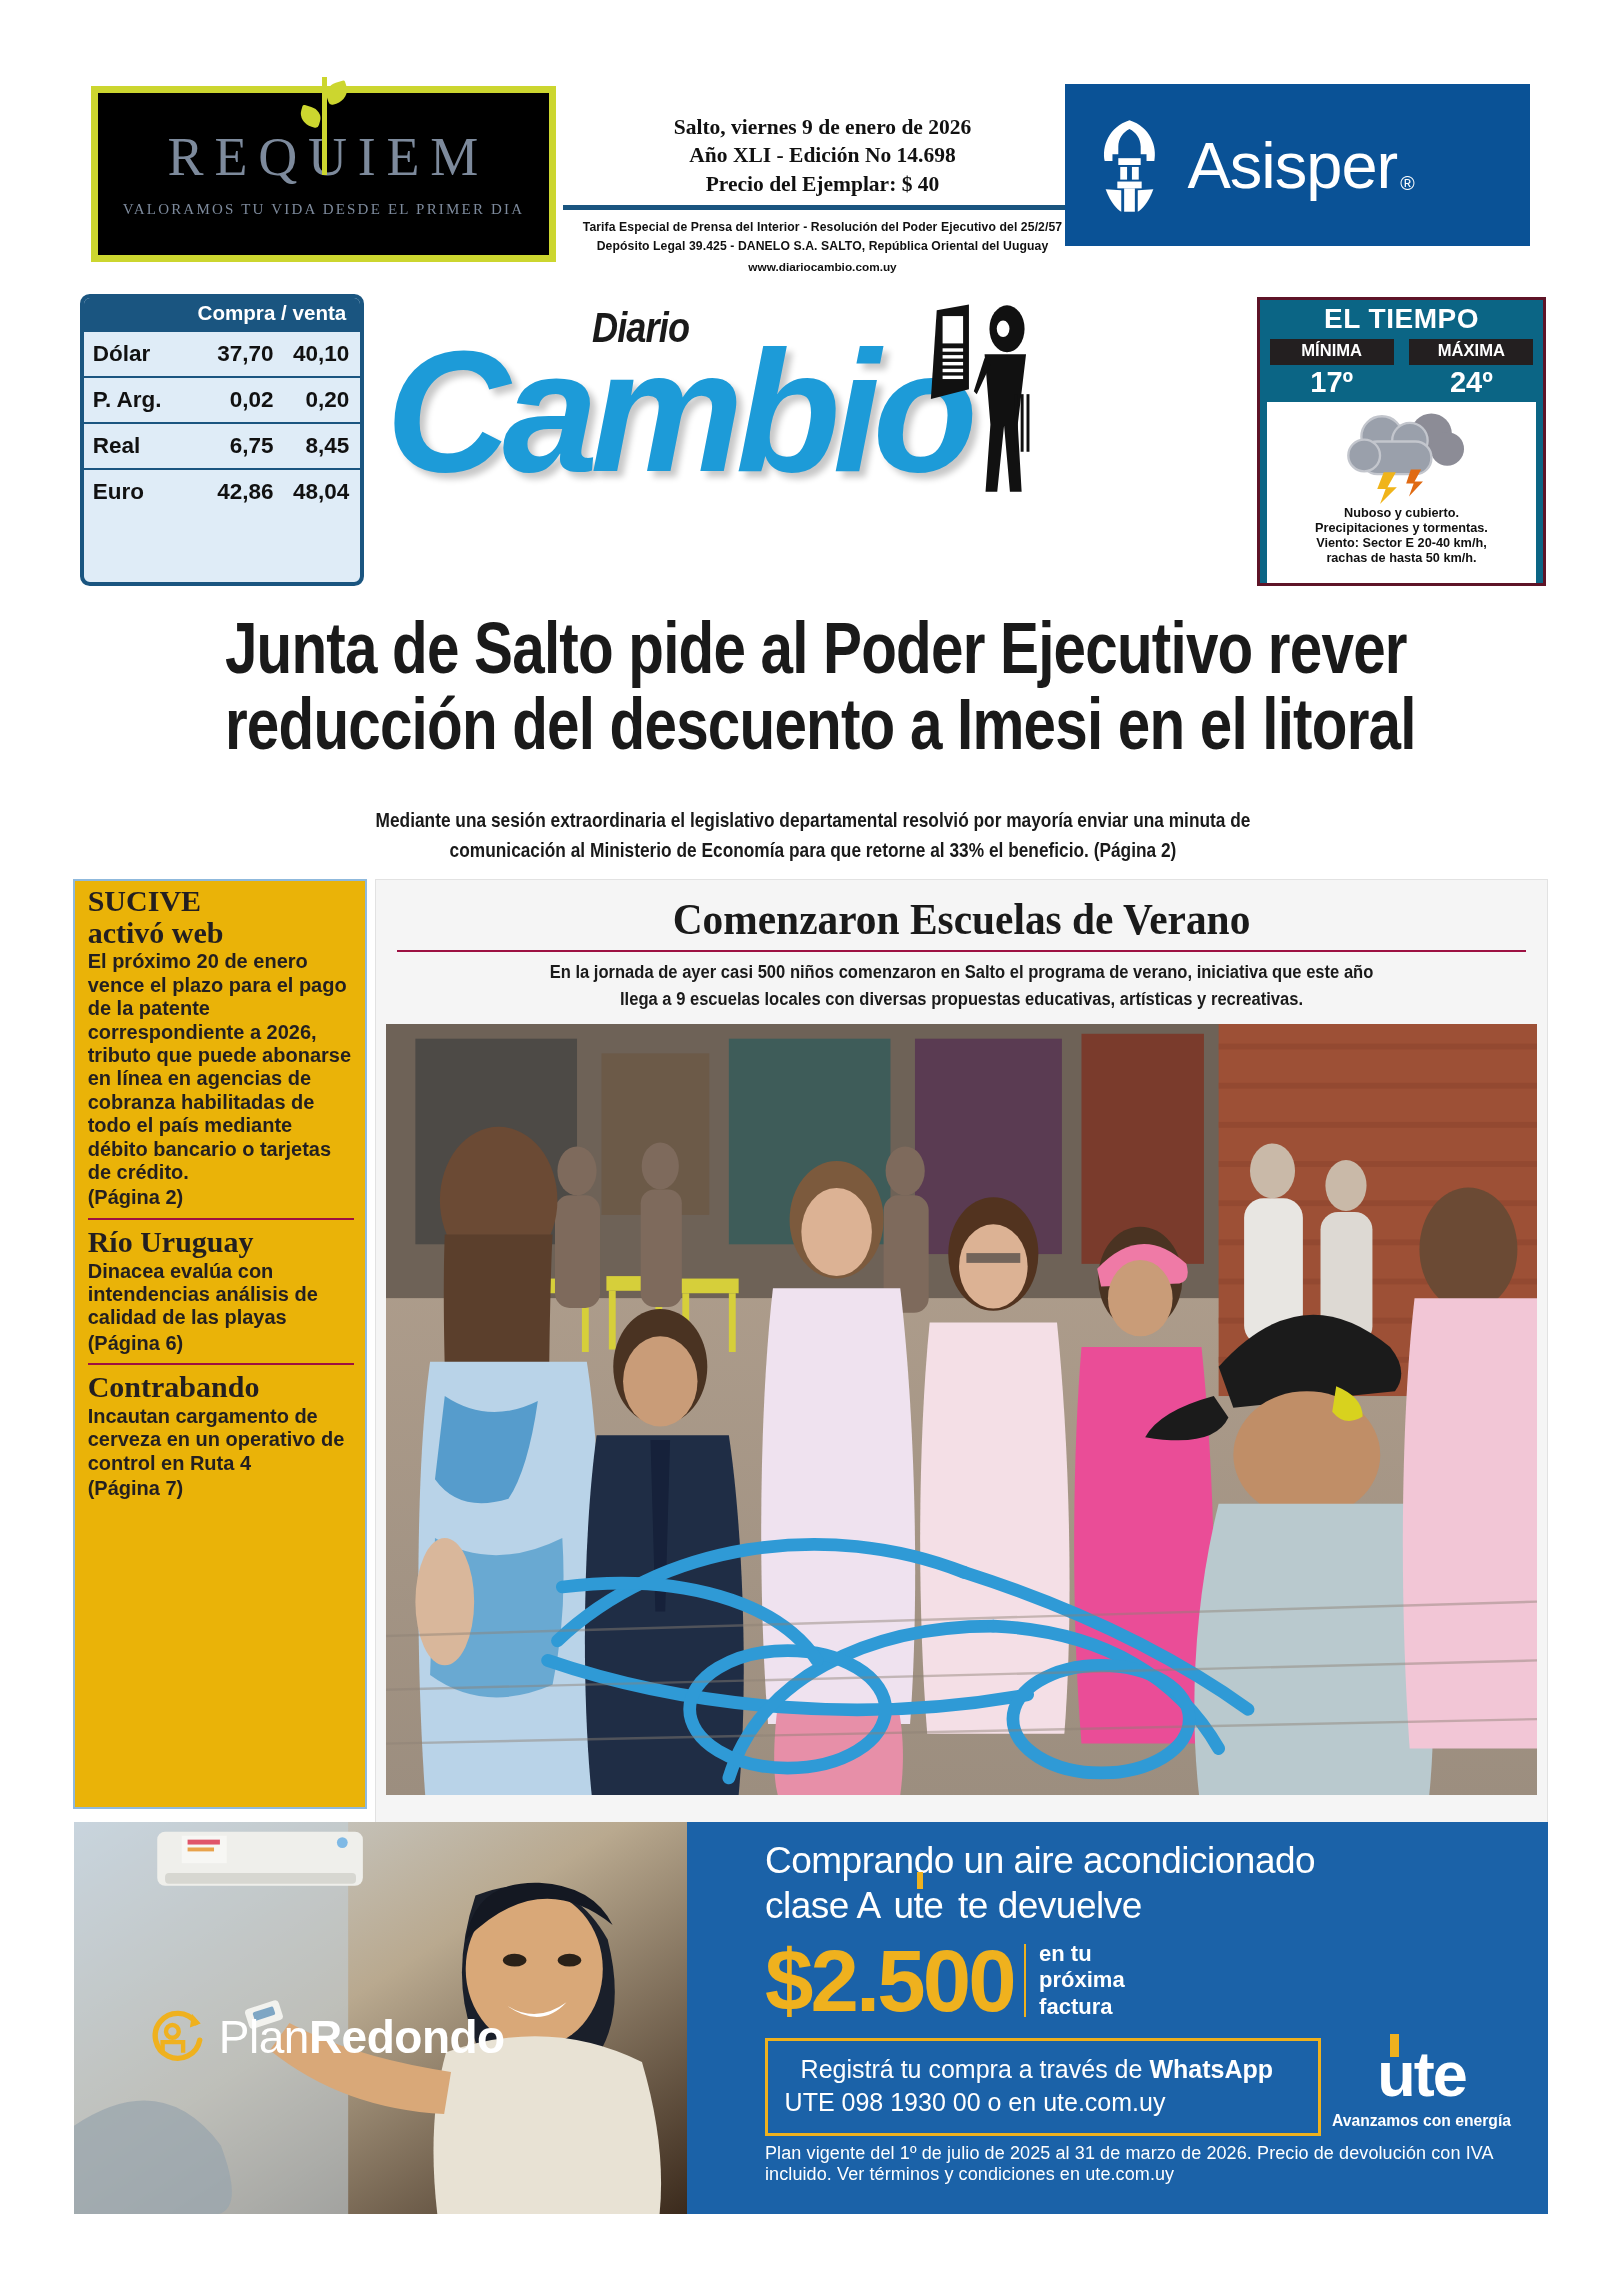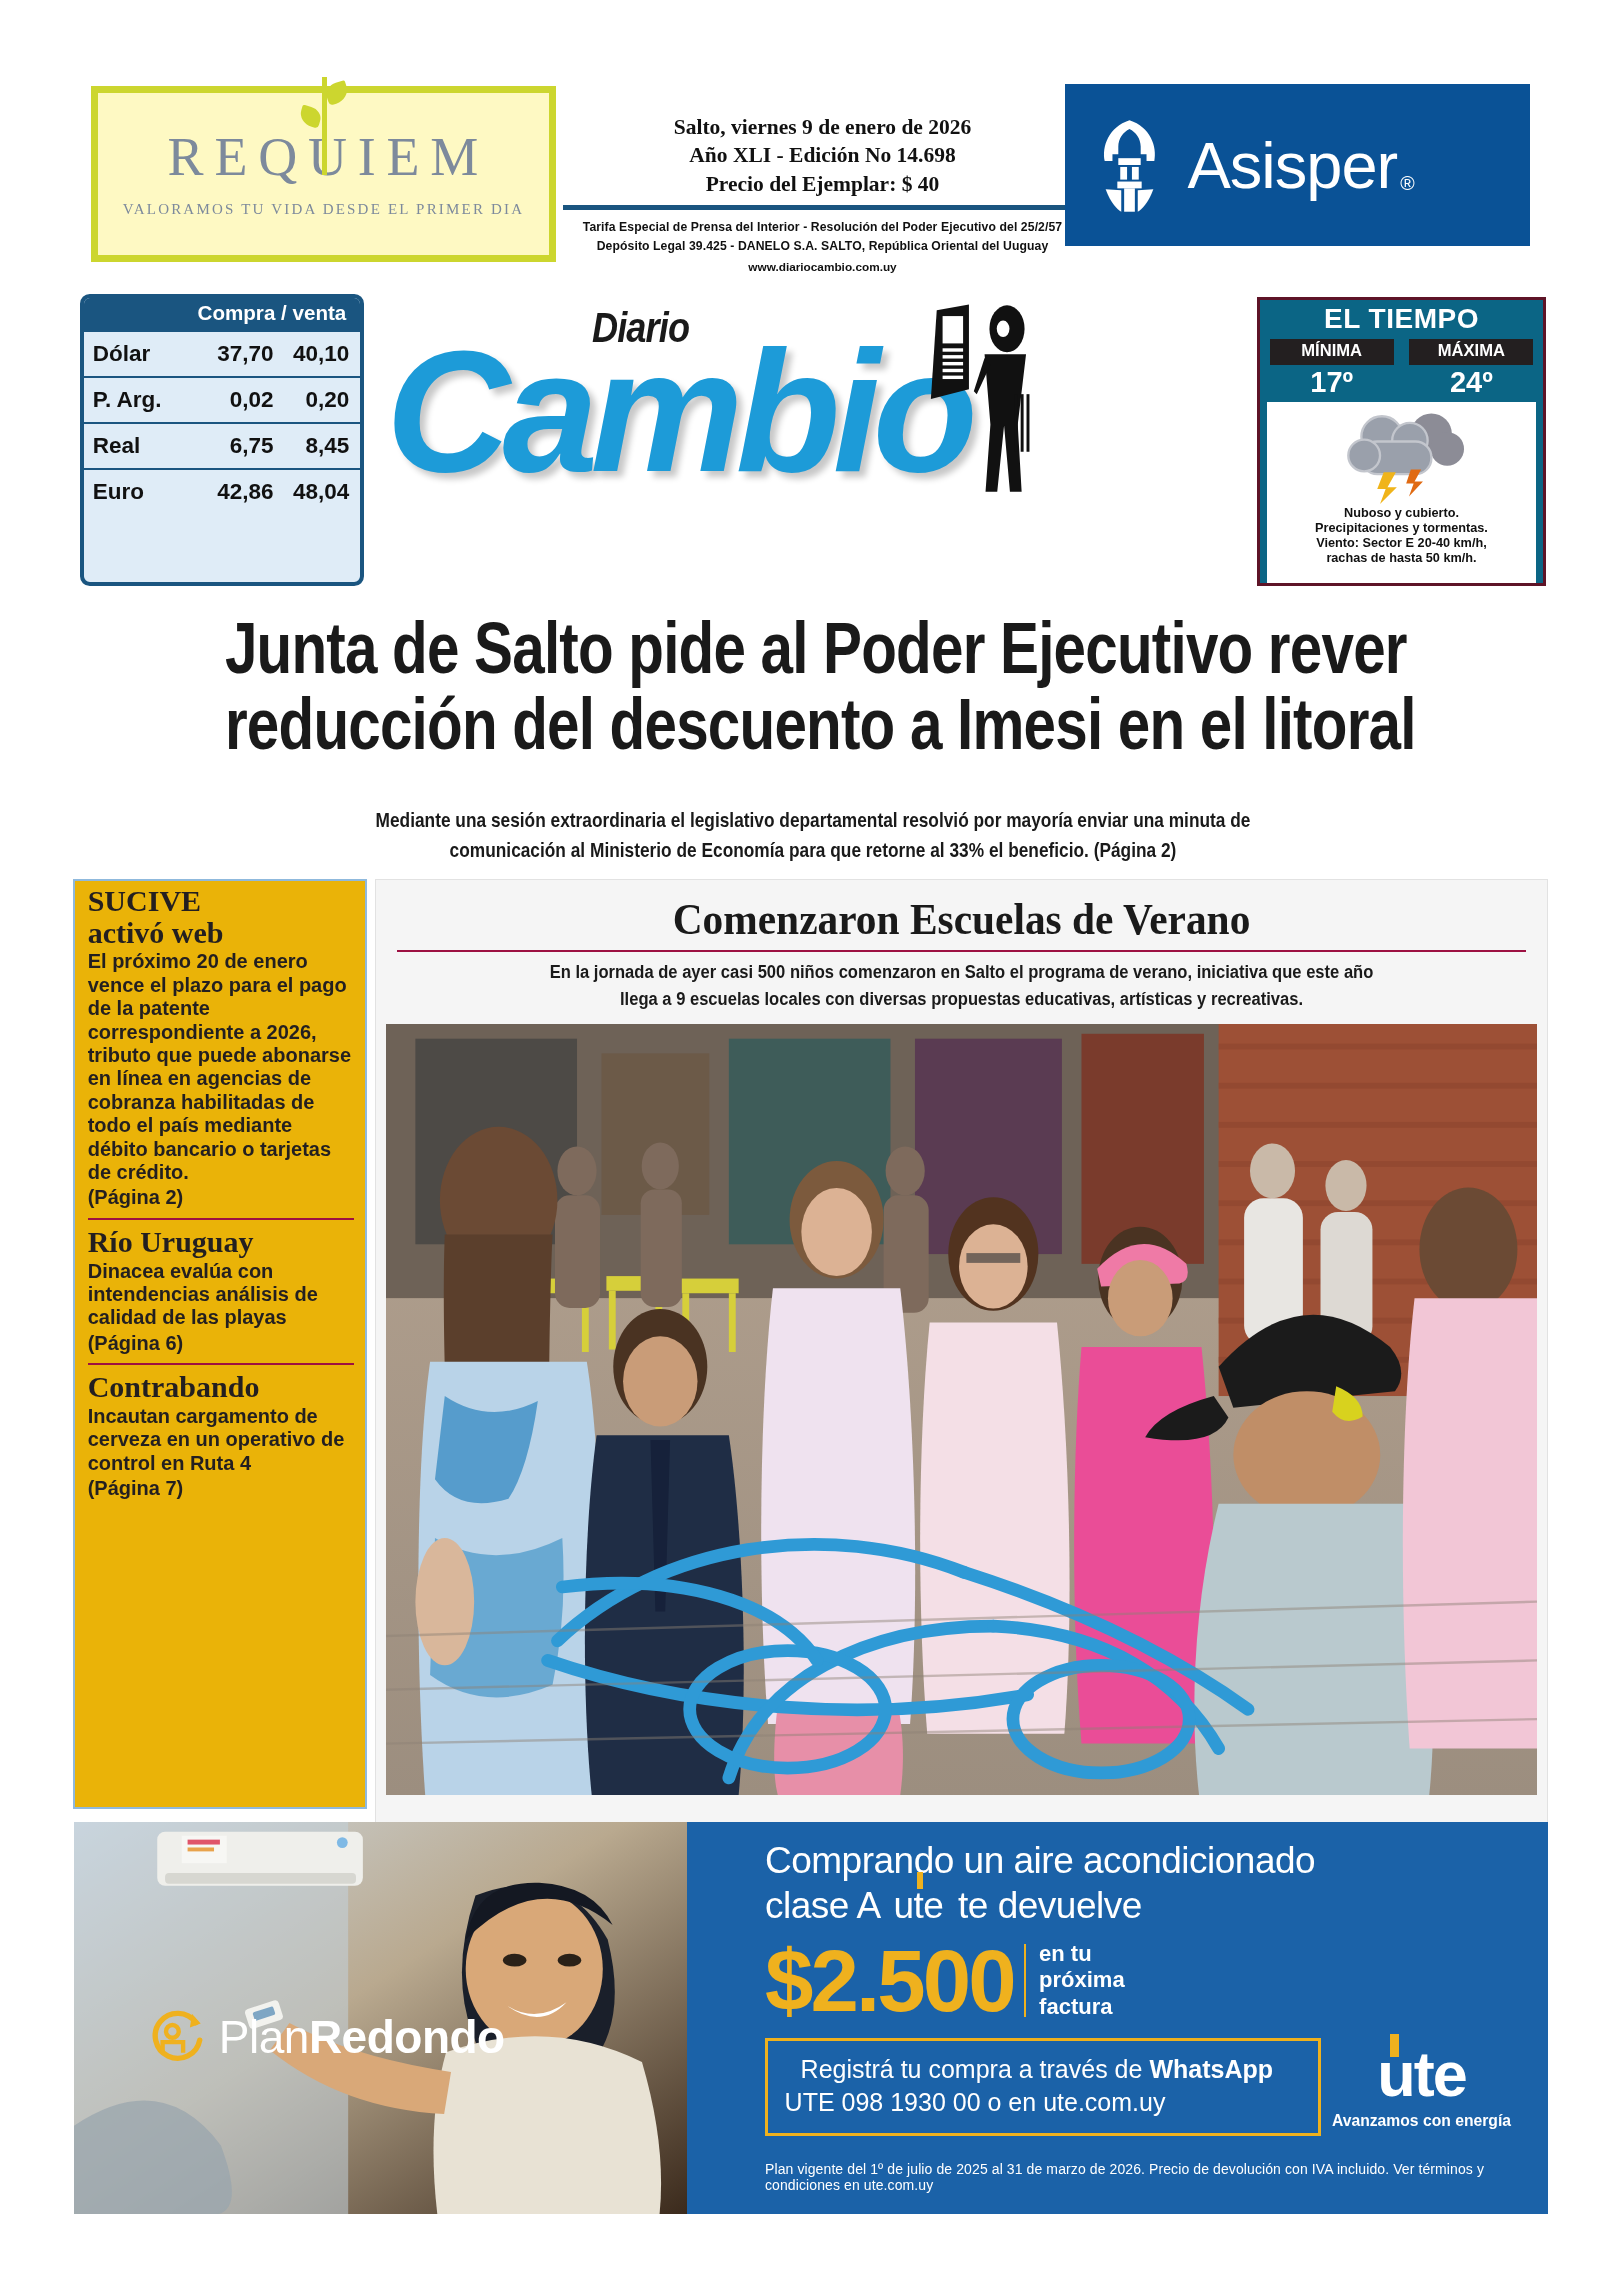--- a/index.html
+++ b/index.html
@@ -2,21 +2,21 @@
 <html style="font-size:7.8px"><head>
 <meta charset="utf-8">
 <style>
   html,body{margin:0;padding:0;background:#ffffff;}
   body{width:1619px;height:2284px;position:relative;font-family:"Liberation Sans",sans-serif;color:#1a1a1a;overflow:hidden;}
 
   
   .topbar{position:absolute;left:0;top:0;width:1619px;height:274px;}
 
   .requiem-box{position:absolute;left:91px;top:86px;width:465px;height:176px;
-    border:7.8px solid #ccd62f;background:#fef9c3;box-sizing:border-box;
+    border:7.8px solid #ccd62f;background:#000000;box-sizing:border-box;
     display:flex;flex-direction:column;align-items:center;justify-content:center;}
   .requiem-word{position:relative;font-family:"Liberation Serif",serif;font-size:54px;letter-spacing:10.8px;
     color:#7d8a9c;line-height:1;padding-left:9.8px;}
   .requiem-tree{position:absolute;left:50%;top:-53px;transform:translateX(-1px);width:4.9px;height:98px;background:#ccd62f;}
   .requiem-leaf1{position:absolute;left:50%;top:-47px;margin-left:2.9px;width:21.5px;height:19.6px;background:#ccd62f;
     border-radius:60% 10% 70% 20%;transform:rotate(-18deg);}
   .requiem-leaf2{position:absolute;left:50%;top:-23.5px;margin-left:-23.5px;width:20.6px;height:18.6px;background:#ccd62f;
     border-radius:10% 60% 20% 70%;transform:rotate(16deg);}
   .requiem-sub{font-family:"Liberation Serif",serif;font-size:15px;letter-spacing:2.2px;color:#7d8a9c;margin-top:16.6px;}
 
@@ -105,21 +105,21 @@
   .ute-inline{display:inline-block;position:relative;margin:0 4.9px;}
   .ad-price-row{display:flex;align-items:center;margin-top:12.7px;}
   .ad-price{color:#efb11e;font-size:87px;font-weight:bold;line-height:.9;letter-spacing:-2.9px;}
   .ad-price-div{width:2.9px;height:73px;background:#efb11e;margin:0 12.7px 0 9.8px;}
   .ad-price-sub{color:#fff;font-size:22px;font-weight:bold;line-height:1.22;}
   .ad-box{margin-top:16.6px;width:556px;border:3.4px solid #efb11e;box-sizing:border-box;padding:12.7px 16.6px 14.7px;}
   .ad-box-l1{color:#fff;font-size:25px;line-height:1.3;margin-left:16px;}
   .ad-box-l1 b{font-weight:bold;}
   .ad-box-l2{color:#fff;font-size:25px;font-weight:bold;line-height:1.3;}
   .ad-box-l2 span{font-weight:normal;}
-  .ad-fine{color:#fff;font-size:14px;margin-top:25px;letter-spacing:0.1px;}
+  .ad-fine{color:#fff;font-size:18px;margin-top:7px;letter-spacing:0.1px;}
   .ute-logo{position:absolute;right:37px;top:221px;text-align:center;}
   .ute-big{font-size:63px;font-weight:bold;color:#fff;letter-spacing:-2px;line-height:1;position:relative;}
   .ute-tag{color:#fff;font-size:15.7px;font-weight:bold;margin-top:5.9px;}
 </style>
 </head>
 <body>
 
 <div class="topbar">
 
   <div class="requiem-box">

